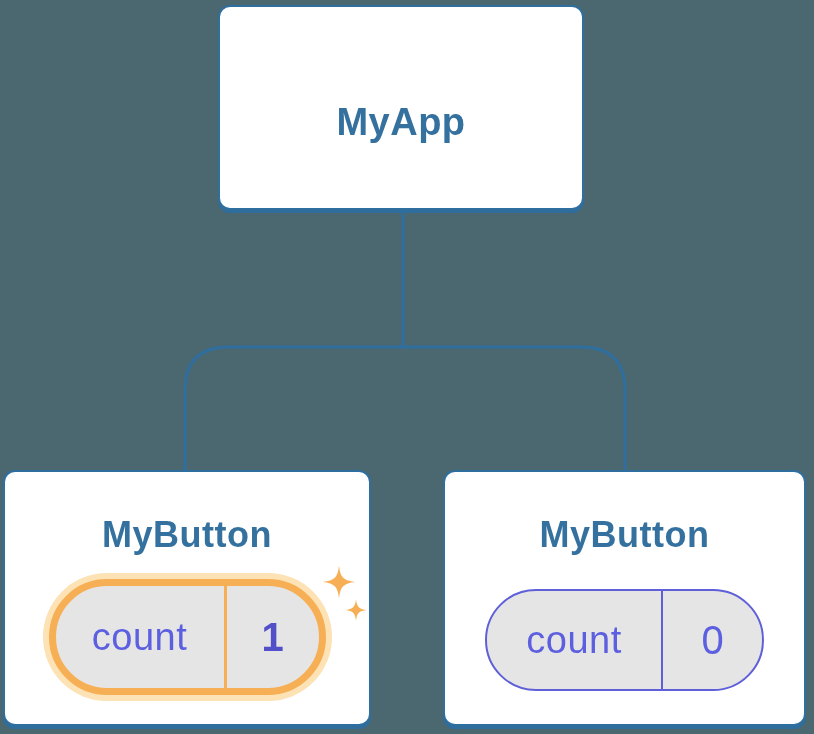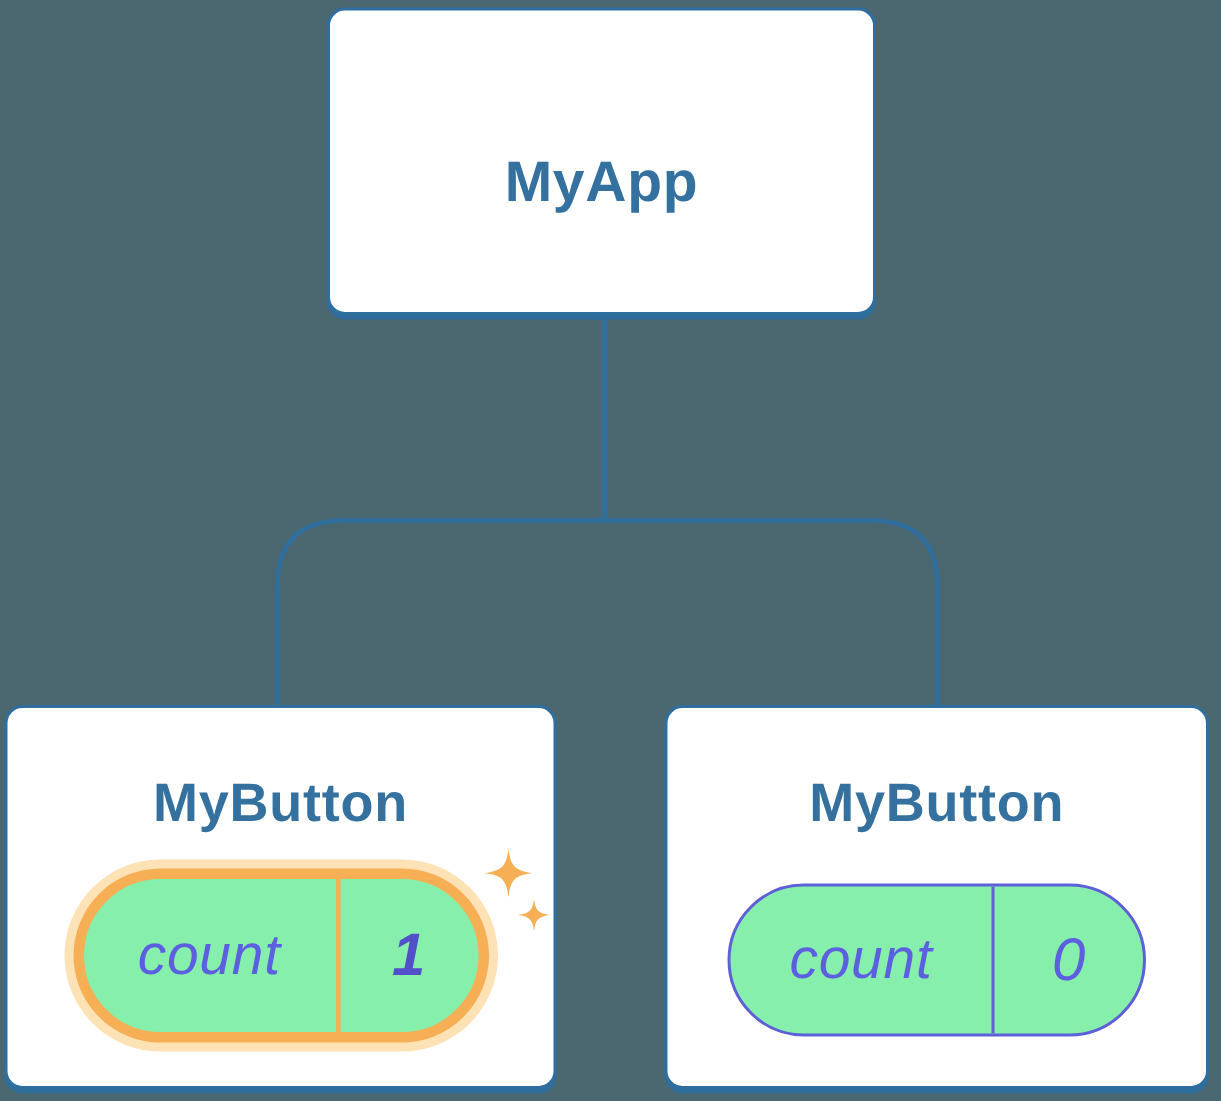--- a/index.html
+++ b/index.html
@@ -51,26 +51,25 @@
     margin-top: 30px;
   }
   .card-root .node-title { font-size: 38px; }
   .card-child-left  .node-title { margin-top: 42px; }
   .card-child-right .node-title { margin-top: 42px; }
 
   
   .pill {
     display: flex;
     align-items: center;
-    background: #86efac;
+    background: #e5e5e5;
     border: 2px solid #5F5FD9;
     border-radius: 999px;
     overflow: hidden;
     box-sizing: content-box;
-    font-style: italic;
   }
   .card-child-right .pill { margin-top: 34px; }
 
   .pill-cell {
     display: flex;
     align-items: center;
     justify-content: center;
   }
   .pill .cell-key   { width: 174px; height: 98px; border-right: 2px solid #5F5FD9; }
   .pill .cell-value { width: 99px;  height: 98px; }

